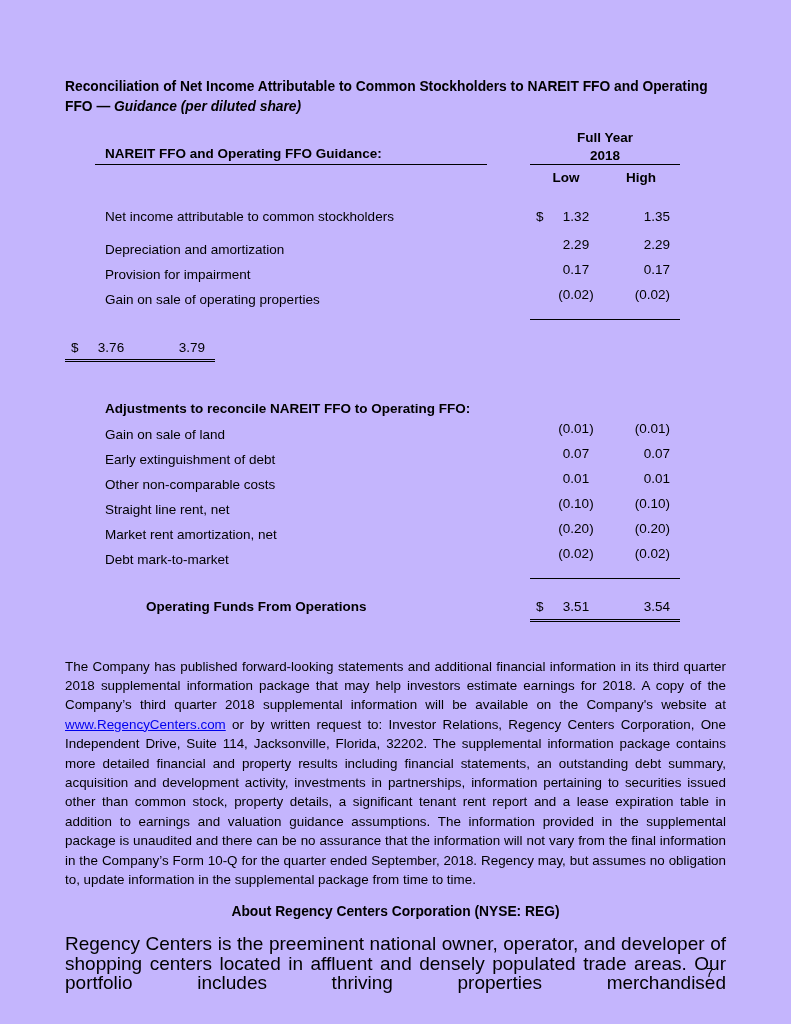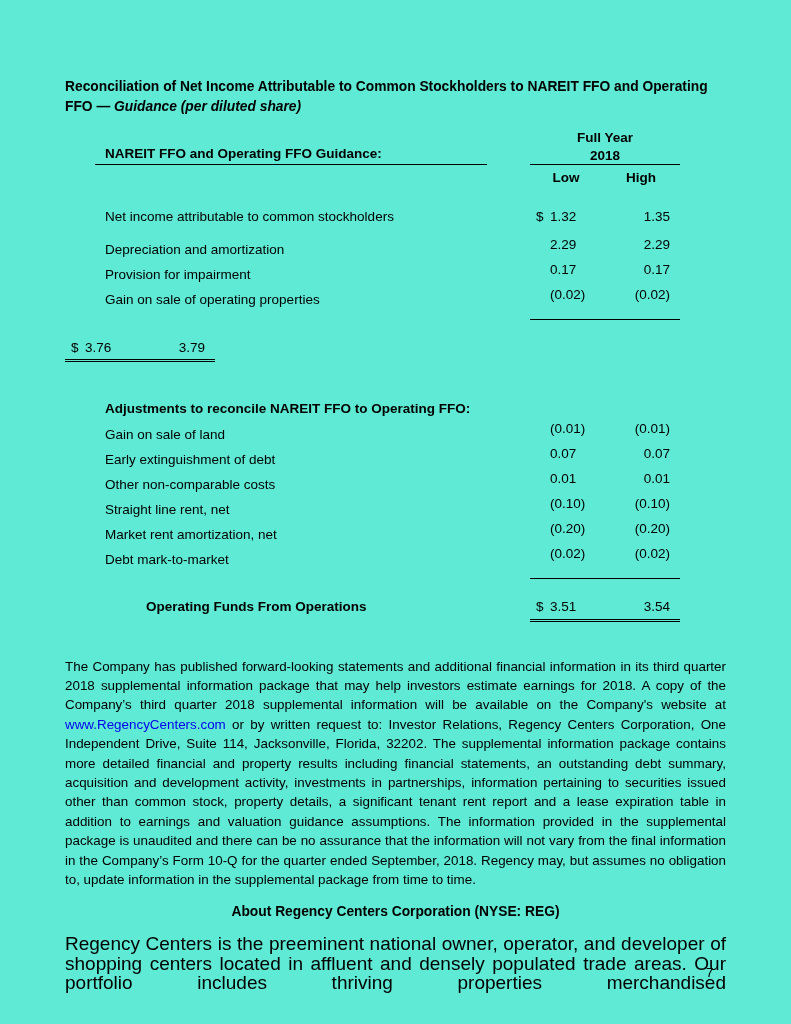--- a/index.html
+++ b/index.html
@@ -1,20 +1,20 @@
 <!DOCTYPE html>
 <html style="--link-color: #0000EE;"><head>
 <meta charset="utf-8">
 <style>
   * { margin: 0; padding: 0; box-sizing: border-box; }
   html, body { background: #ffffff; }
   .page {
     position: relative;
     width: 791px; height: 1024px;
-    background: #5eead4;
+    background: #c4b5fd;
     color: #000;
     font-family: "Liberation Sans", sans-serif;
     font-size: 13.5px;
     overflow: hidden;
     margin: 0 auto;
   }
   .content { position: absolute; inset: 0; padding: 77px 65px 0 65px; }
 
   
   .doc-title { font-size: 13.8px; font-weight: bold; line-height: 20px; }
@@ -35,21 +35,21 @@
   .yr { height: 18px; line-height: 17px; border-bottom: 1.5px solid #000; }
   .lowhigh { display: flex; margin-top: 3px; height: 19px; line-height: 19px; }
   .lh-low  { width: 72px; text-align: center; }
   .lh-high { width: 78px; text-align: center; }
   .right-gap { width: 46px; }
 
   .trow { display: flex; align-items: baseline; line-height: 19.5px; }
   .tlabel { flex: 1; padding-left: 40px; }
   .tnums { width: 150px; padding-right: 10px; margin-right: 46px; display: flex; }
   .dollar { width: 20px; padding-left: 6px; text-align: left; }
-  .lowv  { width: 52px; text-align: left; }
+  .lowv  { width: 52px; text-align: center; }
   .highv { width: 68px; text-align: right; }
 
   .section-head { font-weight: bold; padding-left: 40px; line-height: 20px; }
 
   .rule-row { display: flex; justify-content: flex-end; }
   .rule { width: 150px; margin-right: 46px; border-bottom: 1.5px solid #000; }
 
   .total-row .tlabel { font-weight: bold; }
   .total-row.total-1 .tlabel { padding-left: 103px; }
   .total-row.total-2 .tlabel { padding-left: 81px; }
@@ -64,21 +64,21 @@
   .sec-2 { margin-top: 37px; }
   .total-2 { margin-top: 18px; }
 
   
   .body-para {
     margin-top: 35px;
     text-align: justify;
     font-size: 13.4px;
     line-height: 19.4px;
   }
-  a.doc-link { color: var(--link-color, #0000EE); cursor: pointer; }
+  a.doc-link { color: var(--link-color, #0000EE); text-decoration: underline; cursor: pointer; }
   .about-head {
     margin-top: 13px;
     text-align: center;
     font-weight: bold;
     font-size: 13.8px;
     line-height: 20px;
   }
   .about-para {
     margin-top: 12px;
     text-align: justify;

